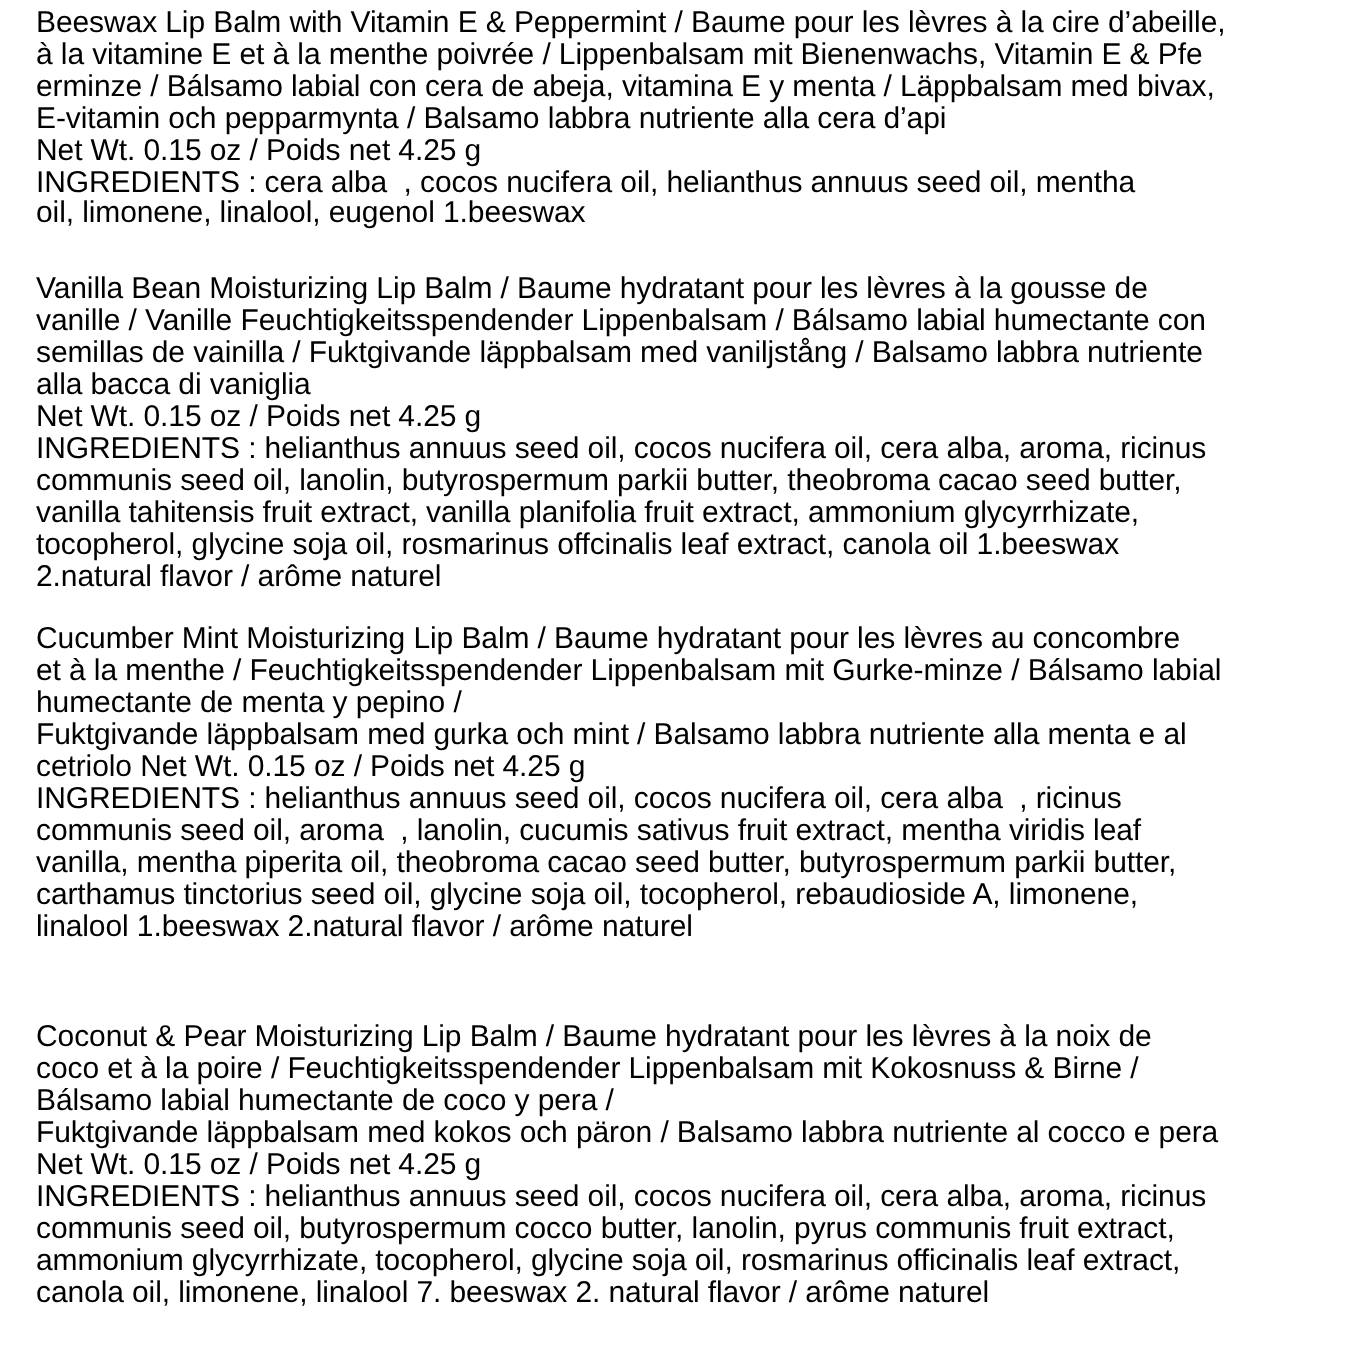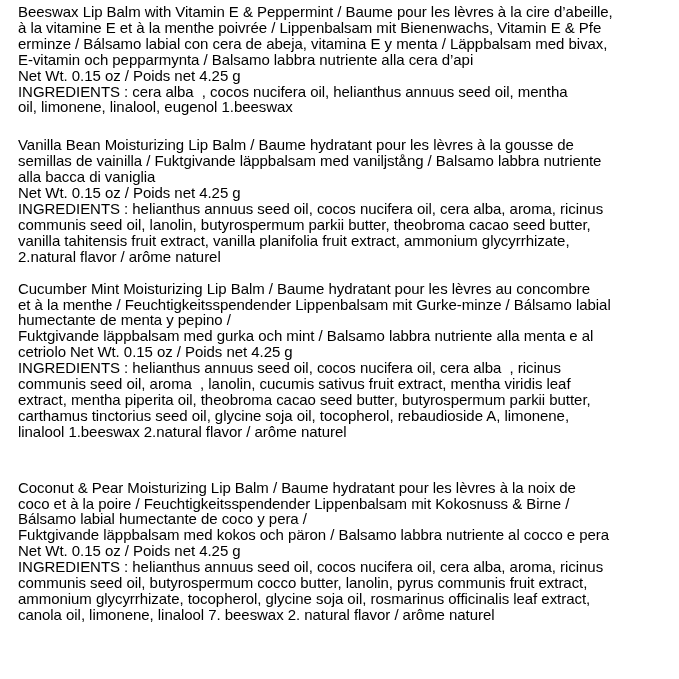--- a/index.html
+++ b/index.html
@@ -40,37 +40,39 @@
         <div class="line">Beeswax Lip Balm with Vitamin E &amp; Peppermint / Baume pour les lèvres à la cire d’abeille,</div>
         <div class="line">à la vitamine E et à la menthe poivrée / Lippenbalsam mit Bienenwachs, Vitamin E &amp; Pfe</div>
         <div class="line">erminze / Bálsamo labial con cera de abeja, vitamina E y menta / Läppbalsam med bivax,</div>
         <div class="line">E-vitamin och pepparmynta / Balsamo labbra nutriente alla cera d’api</div>
         <div class="line">Net Wt. 0.15 oz / Poids net 4.25 g</div>
         <div class="line">INGREDIENTS : cera alba  , cocos nucifera oil, helianthus annuus seed oil, mentha</div>
         <div class="line">oil, limonene, linalool, eugenol 1.beeswax</div>
       </div>
       <div class="product">
         <div class="line">Vanilla Bean Moisturizing Lip Balm / Baume hydratant pour les lèvres à la gousse de</div>
+        <div class="line">vanille / Vanille Feuchtigkeitsspendender Lippenbalsam / Bálsamo labial humectante con</div>
         <div class="line">semillas de vainilla / Fuktgivande läppbalsam med vaniljstång / Balsamo labbra nutriente</div>
         <div class="line">alla bacca di vaniglia</div>
         <div class="line">Net Wt. 0.15 oz / Poids net 4.25 g</div>
         <div class="line">INGREDIENTS : helianthus annuus seed oil, cocos nucifera oil, cera alba, aroma, ricinus</div>
         <div class="line">communis seed oil, lanolin, butyrospermum parkii butter, theobroma cacao seed butter,</div>
         <div class="line">vanilla tahitensis fruit extract, vanilla planifolia fruit extract, ammonium glycyrrhizate,</div>
+        <div class="line">tocopherol, glycine soja oil, rosmarinus offcinalis leaf extract, canola oil 1.beeswax</div>
         <div class="line">2.natural flavor / arôme naturel</div>
       </div>
       <div class="product">
         <div class="line">Cucumber Mint Moisturizing Lip Balm / Baume hydratant pour les lèvres au concombre</div>
         <div class="line">et à la menthe / Feuchtigkeitsspendender Lippenbalsam mit Gurke-minze / Bálsamo labial</div>
         <div class="line">humectante de menta y pepino /</div>
         <div class="line">Fuktgivande läppbalsam med gurka och mint / Balsamo labbra nutriente alla menta e al</div>
         <div class="line">cetriolo Net Wt. 0.15 oz / Poids net 4.25 g</div>
         <div class="line">INGREDIENTS : helianthus annuus seed oil, cocos nucifera oil, cera alba  , ricinus</div>
         <div class="line">communis seed oil, aroma  , lanolin, cucumis sativus fruit extract, mentha viridis leaf</div>
-        <div class="line">extract, mentha piperita oil, theobroma cacao seed butter, butyrospermum parkii butter,</div>
+        <div class="line">vanilla, mentha piperita oil, theobroma cacao seed butter, butyrospermum parkii butter,</div>
         <div class="line">carthamus tinctorius seed oil, glycine soja oil, tocopherol, rebaudioside A, limonene,</div>
         <div class="line">linalool 1.beeswax 2.natural flavor / arôme naturel</div>
       </div>
       <div class="product">
         <div class="line">Coconut &amp; Pear Moisturizing Lip Balm / Baume hydratant pour les lèvres à la noix de</div>
         <div class="line">coco et à la poire / Feuchtigkeitsspendender Lippenbalsam mit Kokosnuss &amp; Birne /</div>
         <div class="line">Bálsamo labial humectante de coco y pera /</div>
         <div class="line">Fuktgivande läppbalsam med kokos och päron / Balsamo labbra nutriente al cocco e pera</div>
         <div class="line">Net Wt. 0.15 oz / Poids net 4.25 g</div>
         <div class="line">INGREDIENTS : helianthus annuus seed oil, cocos nucifera oil, cera alba, aroma, ricinus</div>

